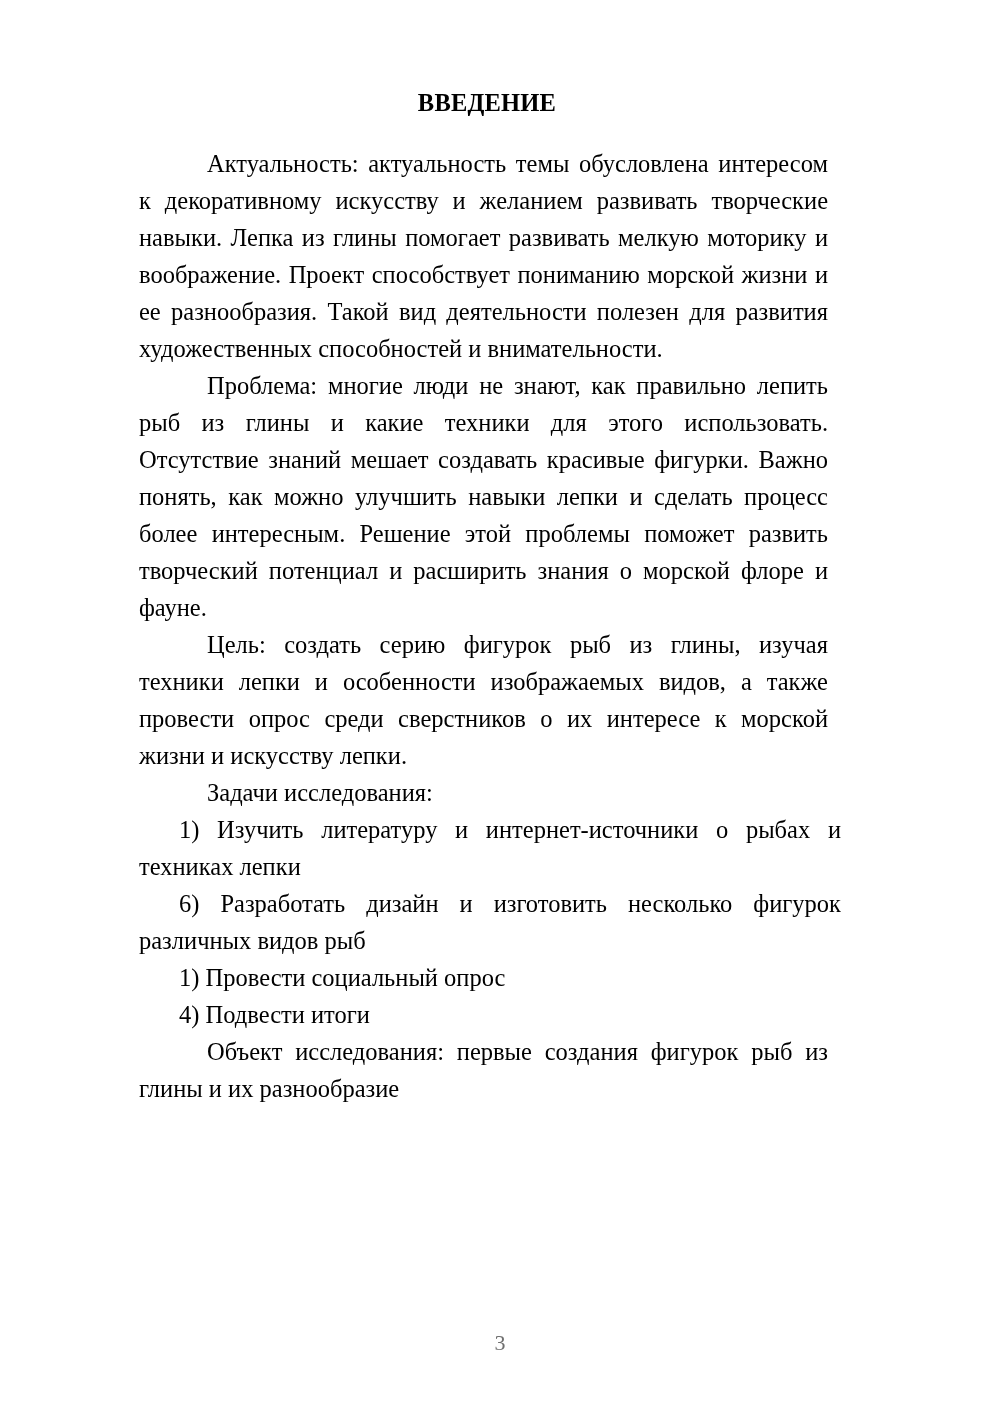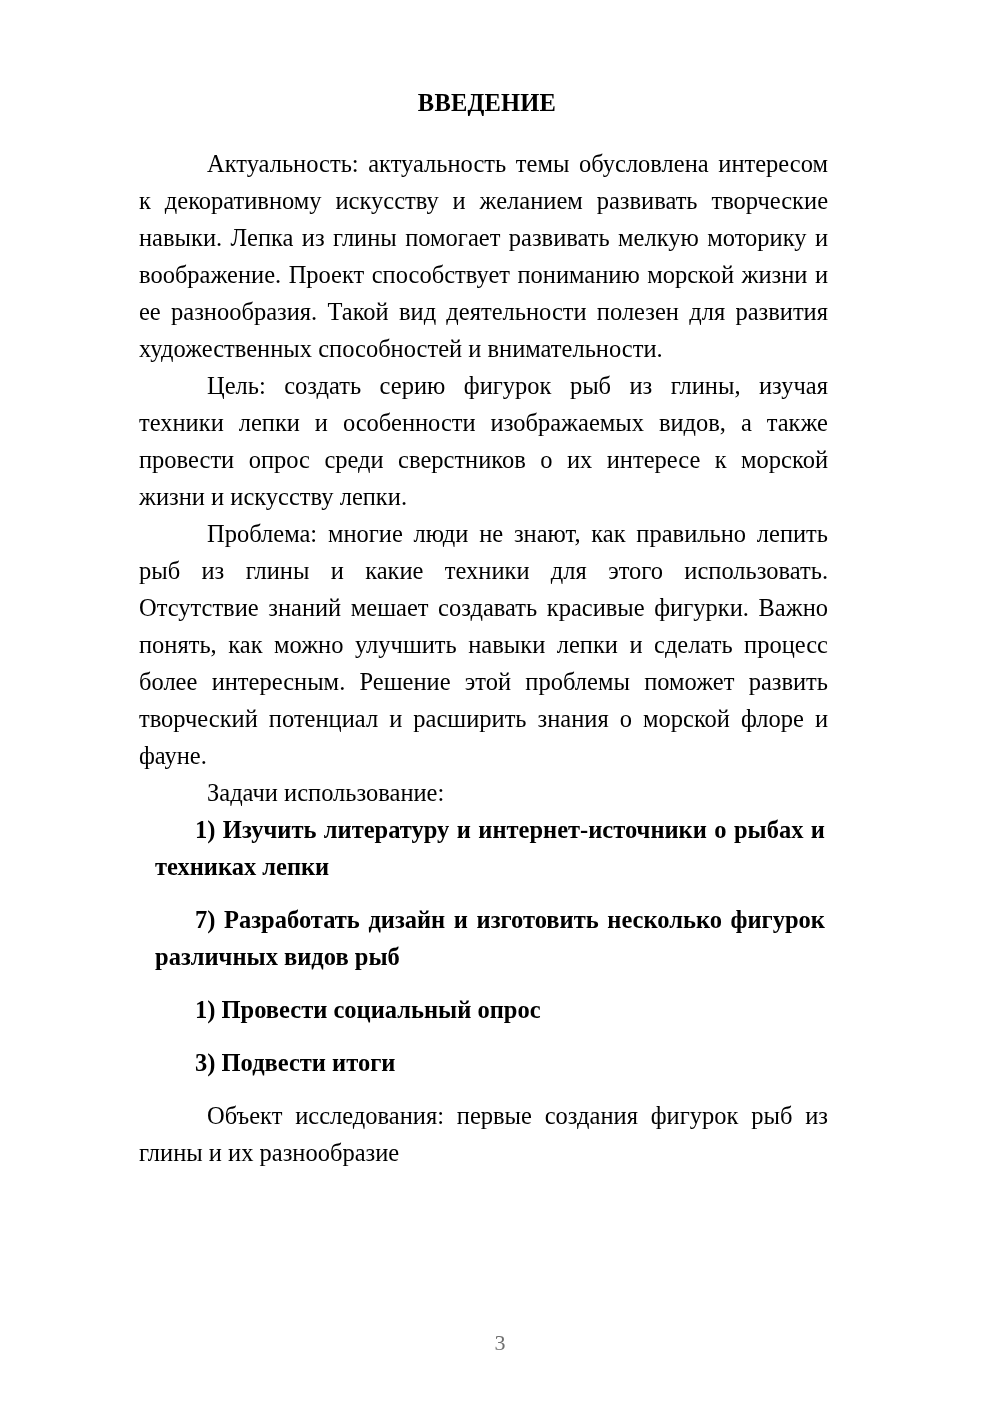--- a/index.html
+++ b/index.html
@@ -41,22 +41,21 @@
     text-justify: inter-word;
     margin: 0;
     hyphens: none;
   }
   p.para {
     text-indent: 68px;
     margin: 0 13px 0 0;
   }
   p.item {
     text-indent: 40px;
-    margin: 16px;
-    font-weight: bold;
+    margin: 0;
   }
   p.para + p.para,
   p.para + p.item,
   p.item + p.item,
   p.item + p.para {
     margin-top: 0;
   }
   .page-number {
     position: absolute;
     left: 0;
@@ -70,34 +69,34 @@
 </style>
 </head>
 <body>
 
 <div class="page">
 
   <h1 class="doc-title" id="title-el">ВВЕДЕНИЕ</h1>
 
   <p class="body-text para">Актуальность: актуальность темы обусловлена интересом к декоративному искусству и желанием развивать творческие навыки. Лепка из глины помогает развивать мелкую моторику и воображение. Проект способствует пониманию морской жизни и ее разнообразия. Такой вид деятельности полезен для развития художественных способностей и внимательности.</p>
 
+  <p class="body-text para">Проблема: многие люди не знают, как правильно лепить рыб из глины и какие техники для этого использовать. Отсутствие знаний мешает создавать красивые фигурки. Важно понять, как можно улучшить навыки лепки и сделать процесс более интересным. Решение этой проблемы поможет развить творческий потенциал и расширить знания о морской флоре и фауне.</p>
+
   <p class="body-text para">Цель: создать серию фигурок рыб из глины, изучая техники лепки и особенности изображаемых видов, а также провести опрос среди сверстников о их интересе к морской жизни и искусству лепки.</p>
 
-  <p class="body-text para">Проблема: многие люди не знают, как правильно лепить рыб из глины и какие техники для этого использовать. Отсутствие знаний мешает создавать красивые фигурки. Важно понять, как можно улучшить навыки лепки и сделать процесс более интересным. Решение этой проблемы поможет развить творческий потенциал и расширить знания о морской флоре и фауне.</p>
-
-  <p class="body-text para">Задачи использование:</p>
+  <p class="body-text para">Задачи исследования:</p>
 
   <p class="body-text item">1) Изучить литературу и интернет-источники о рыбах и техниках лепки</p>
 
 
-  <p class="body-text item">7) Разработать дизайн и изготовить несколько фигурок различных видов рыб</p>
+  <p class="body-text item">6) Разработать дизайн и изготовить несколько фигурок различных видов рыб</p>
 
   <p class="body-text item">1) Провести социальный опрос</p>
 
-  <p class="body-text item">3) Подвести итоги</p>
+  <p class="body-text item">4) Подвести итоги</p>
 
   <p class="body-text para">Объект исследования: первые создания фигурок рыб из глины и их разнообразие</p>
 
 
 
 </div>
 
 <div class="page-number">3</div>
 
 </body></html>

